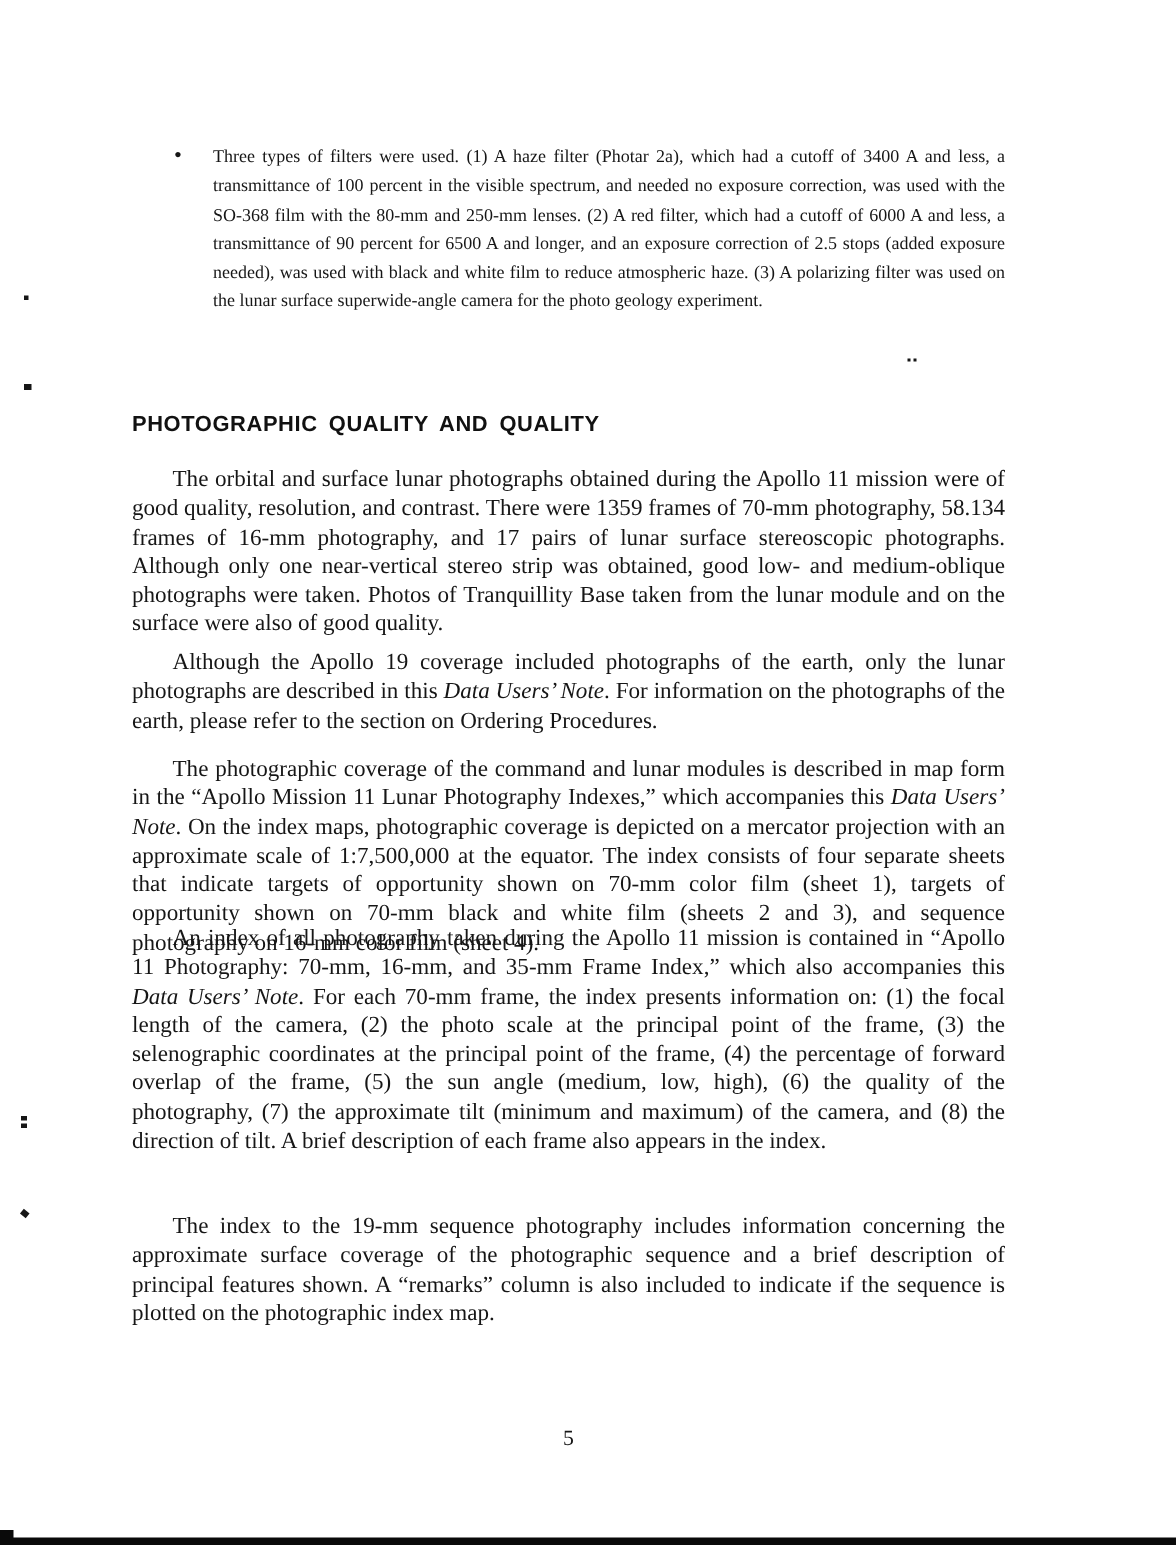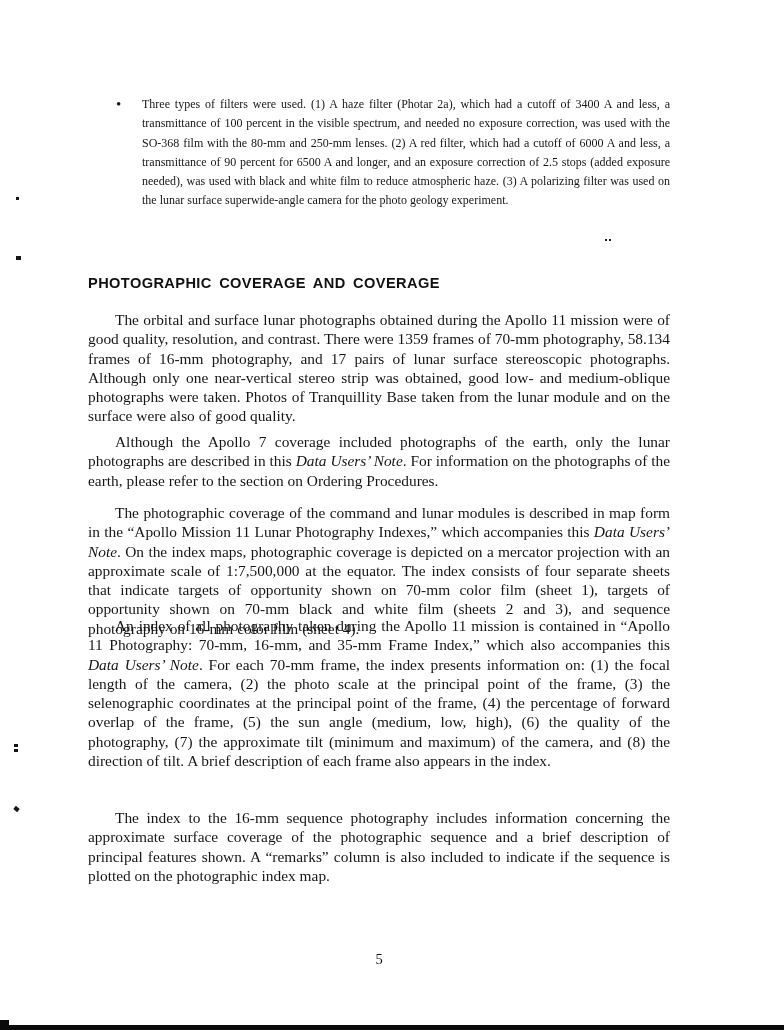--- a/index.html
+++ b/index.html
@@ -87,31 +87,31 @@
 </head>
 <body>
 
 <div class="page">
 
   <div class="bullet-row">
     <span class="bullet-marker">•</span>
     <div class="bullet-text">Three types of filters were used.  (1)  A haze filter (Photar 2a), which had a cutoff of 3400 A and less, a transmittance of 100 percent in the visible spectrum, and needed no exposure correction, was used with the SO-368 film with the 80-mm and 250-mm lenses.  (2)  A red filter, which had a cutoff of 6000 A and less, a transmittance of 90 percent for 6500 A and longer, and an exposure correction of 2.5 stops (added exposure needed), was used with black and white film to reduce atmospheric haze.  (3)  A polarizing filter was used on the lunar surface superwide-angle camera for the photo geology experiment.</div>
   </div>
 
-  <h2 class="section-heading">PHOTOGRAPHIC COVERAGE AND COVERAGE</h2>
+  <h2 class="section-heading">PHOTOGRAPHIC QUALITY AND QUALITY</h2>
 
   <p class="para p1"><span>The orbital and surface lunar photographs obtained during the Apollo 11 mission were of good quality, resolution, and contrast.  There were 1359 frames of 70-mm photography, 58.134 frames of 16-mm photography, and 17 pairs of lunar surface stereoscopic photographs.  Although only one near-vertical stereo strip was obtained, good low- and medium-oblique photographs were taken.  Photos of Tranquillity Base taken from the lunar module and on the surface were also of good quality.</span></p>
 
-  <p class="para p2"><span>Although the Apollo 7 coverage included photographs of the earth, only the lunar photographs are described in this </span><em>Data Users’ Note</em><span>.  For information on the photographs of the earth, please refer to the section on Ordering Procedures.</span></p>
+  <p class="para p2"><span>Although the Apollo 19 coverage included photographs of the earth, only the lunar photographs are described in this </span><em>Data Users’ Note</em><span>.  For information on the photographs of the earth, please refer to the section on Ordering Procedures.</span></p>
 
   <p class="para p3"><span>The photographic coverage of the command and lunar modules is described in map form in the “Apollo Mission 11 Lunar Photography Indexes,” which accompanies this </span><em>Data Users’ Note</em><span>.  On the index maps, photographic coverage is depicted on a mercator projection with an approximate scale of 1:7,500,000 at the equator.  The index consists of four separate sheets that indicate targets of opportunity shown on 70-mm color film (sheet 1), targets of opportunity shown on 70-mm black and white film (sheets 2 and 3), and sequence photography on 16-mm color film (sheet 4).</span></p>
 
   <p class="para p4"><span>An index of all photography taken during the Apollo 11 mission is contained in “Apollo 11 Photography:  70-mm, 16-mm, and 35-mm Frame Index,” which also accompanies this </span><em>Data Users’ Note</em><span>.  For each 70-mm frame, the index presents information on:  (1) the focal length of the camera, (2) the photo scale at the principal point of the frame, (3) the selenographic coordinates at the principal point of the frame, (4) the percentage of forward overlap of the frame, (5) the sun angle (medium, low, high), (6) the quality of the photography, (7) the approximate tilt (minimum and maximum) of the camera, and (8) the direction of tilt.  A brief description of each frame also appears in the index.</span></p>
 
-  <p class="para p5"><span>The index to the 16-mm sequence photography includes information concerning the approximate surface coverage of the photographic sequence and a brief description of principal features shown.  A “remarks” column is also included to indicate if the sequence is plotted on the photographic index map.</span></p>
+  <p class="para p5"><span>The index to the 19-mm sequence photography includes information concerning the approximate surface coverage of the photographic sequence and a brief description of principal features shown.  A “remarks” column is also included to indicate if the sequence is plotted on the photographic index map.</span></p>
 
   <div class="page-number">5</div>
 
   <div class="speck speck-a"></div>
   <div class="speck speck-b"></div>
   <div class="speck speck-c1"></div>
   <div class="speck speck-c2"></div>
   <div class="speck speck-d"></div>
   <div class="speck speck-e"></div>
   <div class="speck speck-e2"></div>

